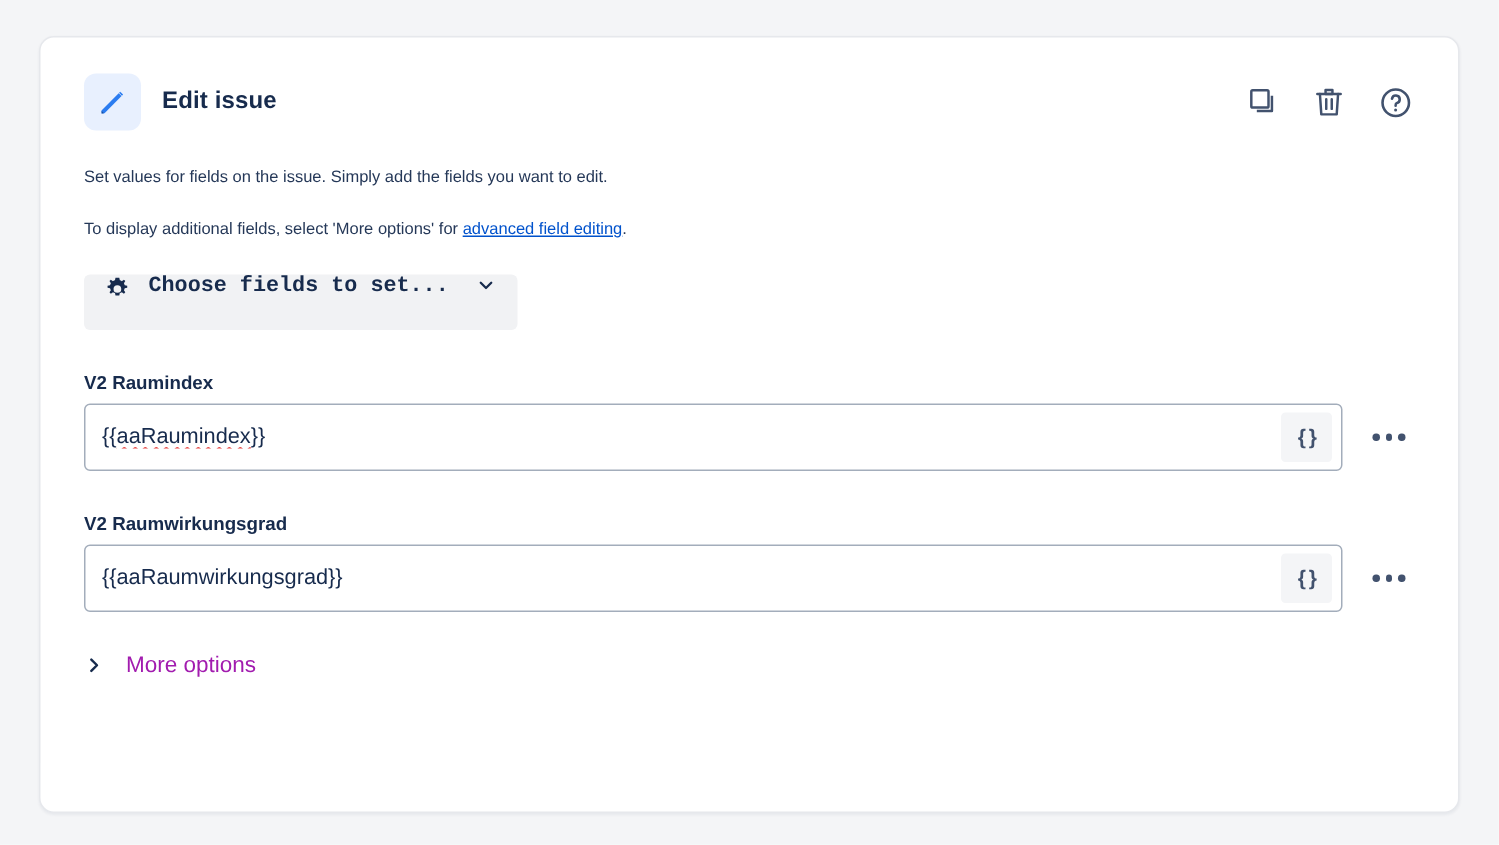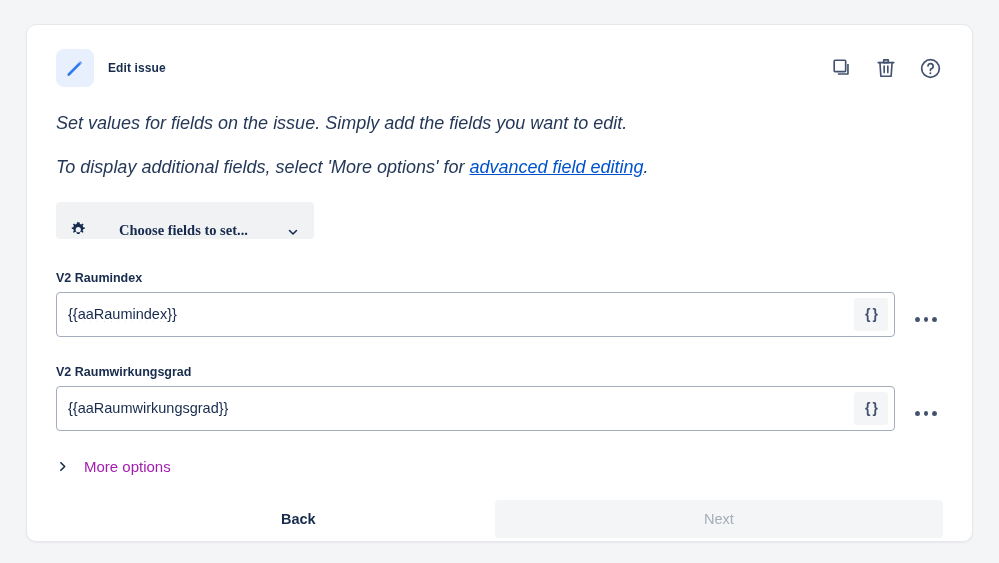--- a/index.html
+++ b/index.html
@@ -45,21 +45,21 @@
     width: 38px;
     height: 38px;
     border-radius: 8px;
     background: #e8f0fe;
     display: flex;
     align-items: center;
     justify-content: center;
     flex: 0 0 auto;
   }
   .card-title {
-    font-size: 12px;
+    font-size: 16px;
     font-weight: bold;
     color: #172b4d;
     margin-left: 14px;
     letter-spacing: 0.1px;
   }
   .header-actions {
     margin-left: auto;
     display: flex;
     align-items: center;
     gap: 18px;
@@ -71,46 +71,44 @@
     align-items: center;
     justify-content: center;
     cursor: pointer;
     background: none;
     border: none;
     padding: 0;
   }
 
   
   .desc {
-    font-size: 18px;
+    font-size: 11px;
     color: #253858;
     margin-top: 20px;
     line-height: 1.35;
-    font-style: italic;
   }
   .desc.second { }
   .link {
     color: #0052cc;
     text-decoration: underline;
     cursor: pointer;
   }
 
   
   .choose-btn {
     margin-top: 22px;
     display: inline-flex;
-    align-items: flex-end;
+    align-items: flex-start;
     height: 37px;
     background: #f1f2f4;
     border: none;
     border-radius: 4px;
     padding: 0 14px 0 13px;
     cursor: pointer;
-    font-family: Liberation Serif, serif;
-    gap: 20px;
+    font-family: Liberation Mono, monospace;
   }
   .choose-label {
     font-size: 14.5px;
     font-weight: bold;
     color: #172b4d;
     margin-left: 11px;
   }
   .chevron-down {
     margin-left: 18px;
     display: flex;
@@ -120,21 +118,21 @@
   
   .field { margin-top: 28px; }
   .field-label {
     font-size: 12.5px;
     font-weight: bold;
     color: #172b4d;
     margin-bottom: 7px;
   }
   .field-row {
     display: flex;
-    align-items: flex-end;
+    align-items: center;
   }
   .input-wrap {
     position: relative;
     flex: 1 1 auto;
     height: 45px;
     background: #ffffff;
     border: 1px solid #a3adbb;
     border-radius: 4px;
     display: flex;
     align-items: center;
@@ -338,19 +336,15 @@
     <div class="more-options">
       <span style="display:flex;align-items:center;">
         <svg width="13" height="13" viewBox="0 0 24 24" fill="none" stroke="#172b4d" stroke-width="3" stroke-linecap="round" stroke-linejoin="round">
           <path d="M9 5 L16 12 L9 19"></path>
         </svg>
       </span>
       <span class="more-options-label">More options</span>
     </div>
 
     
-    <div class="footer">
-      <button class="back-btn">Back</button>
-      <button class="next-btn" disabled="">Next</button>
-    </div>
 
   </div>
 </div>
 
 </body></html>

